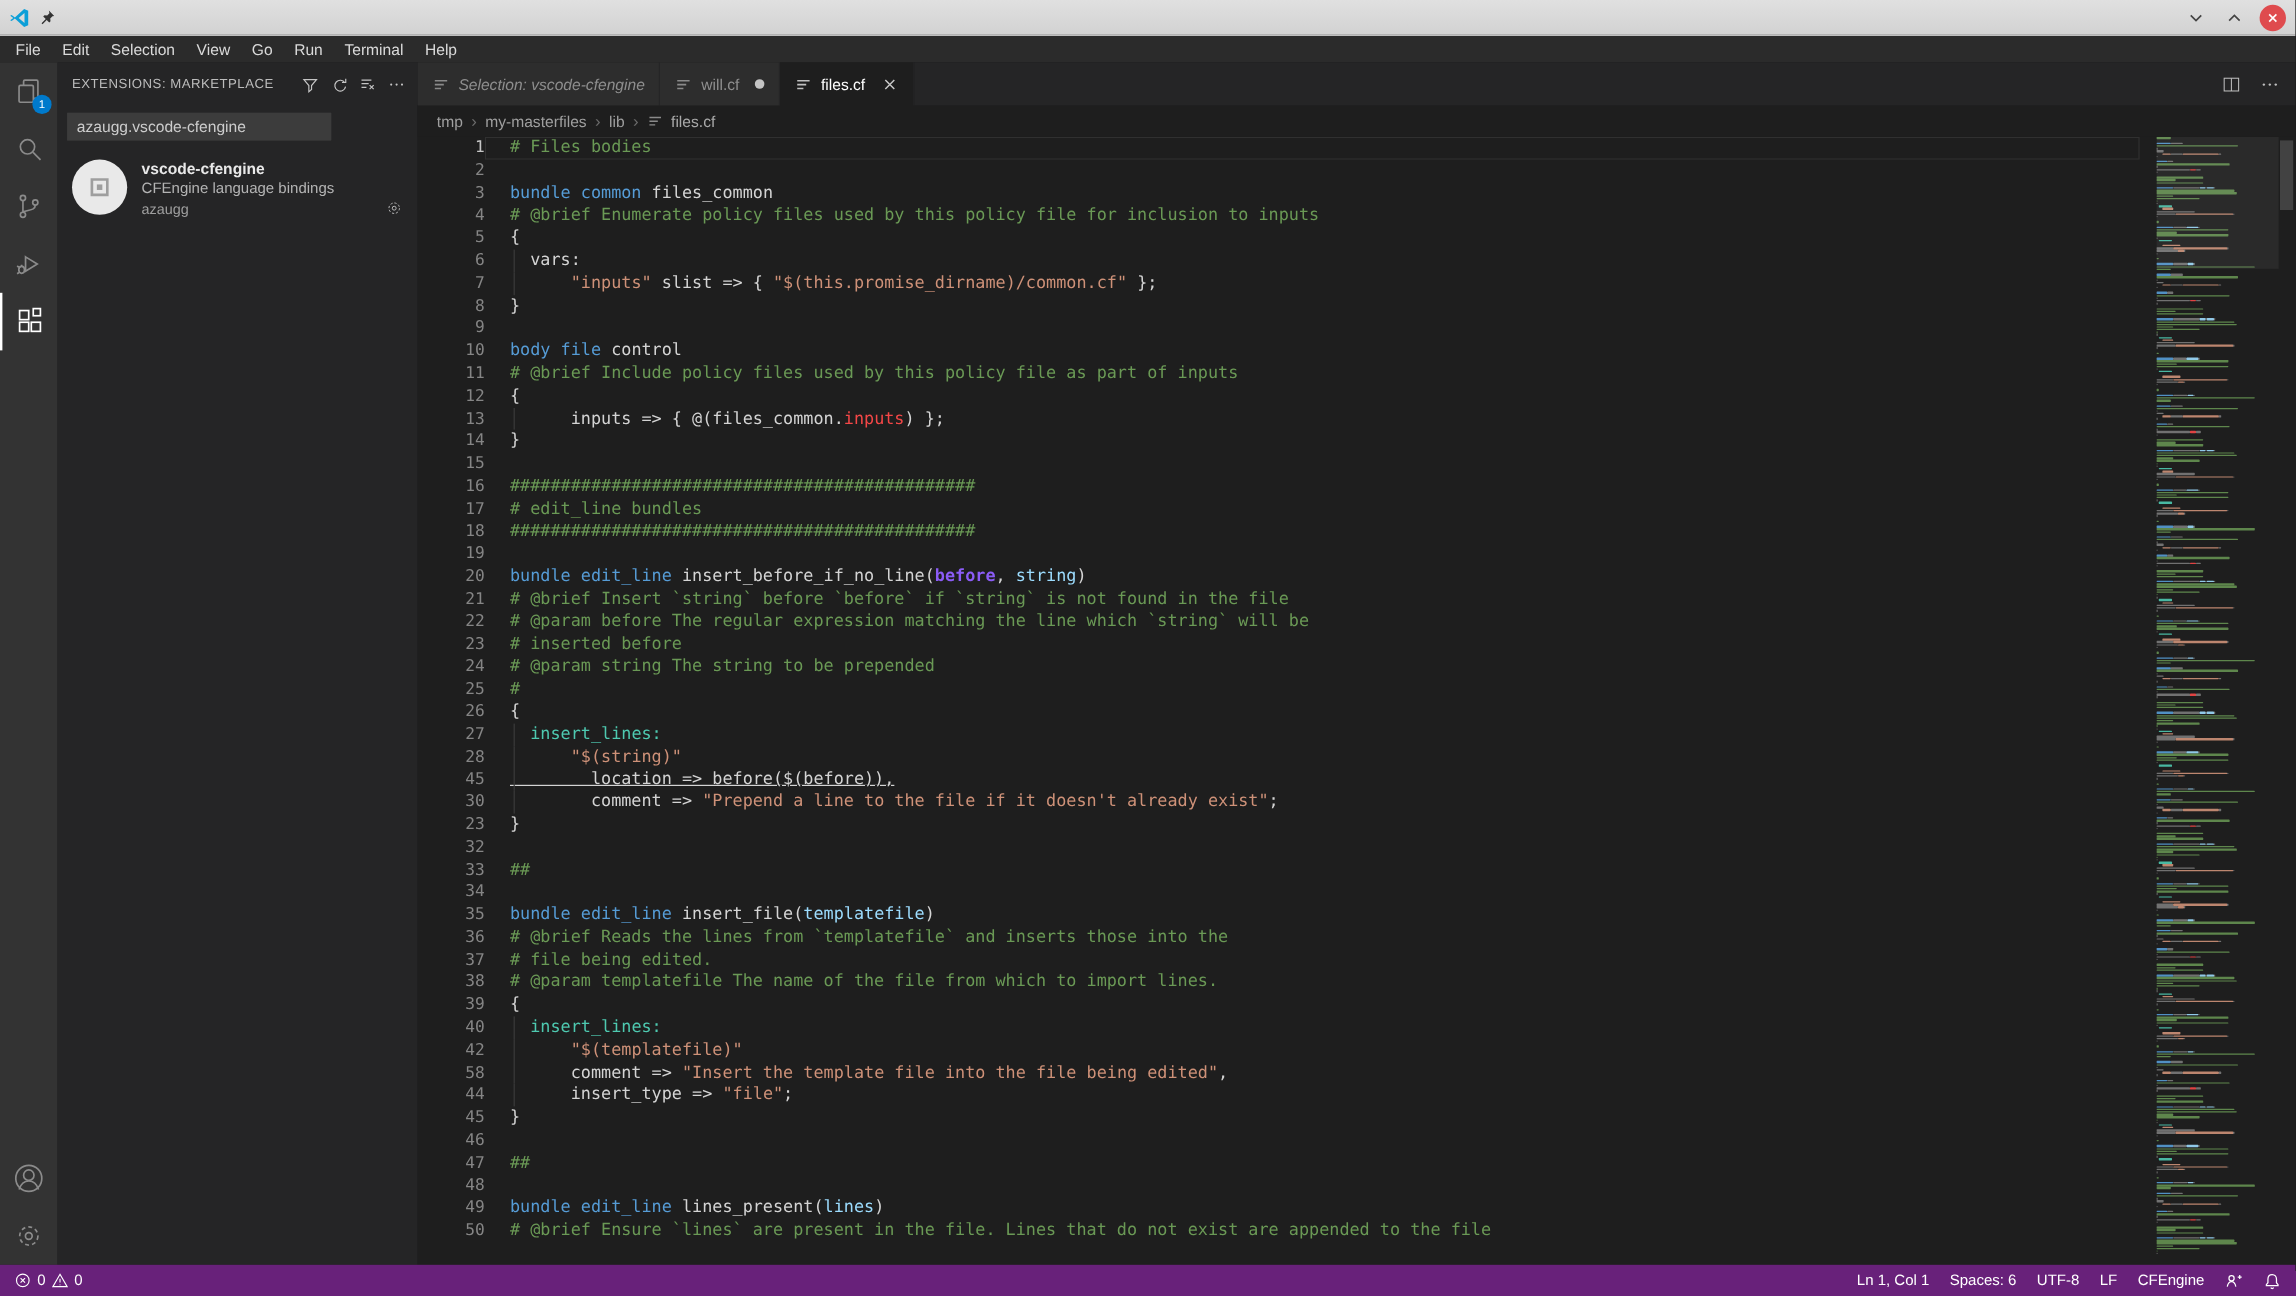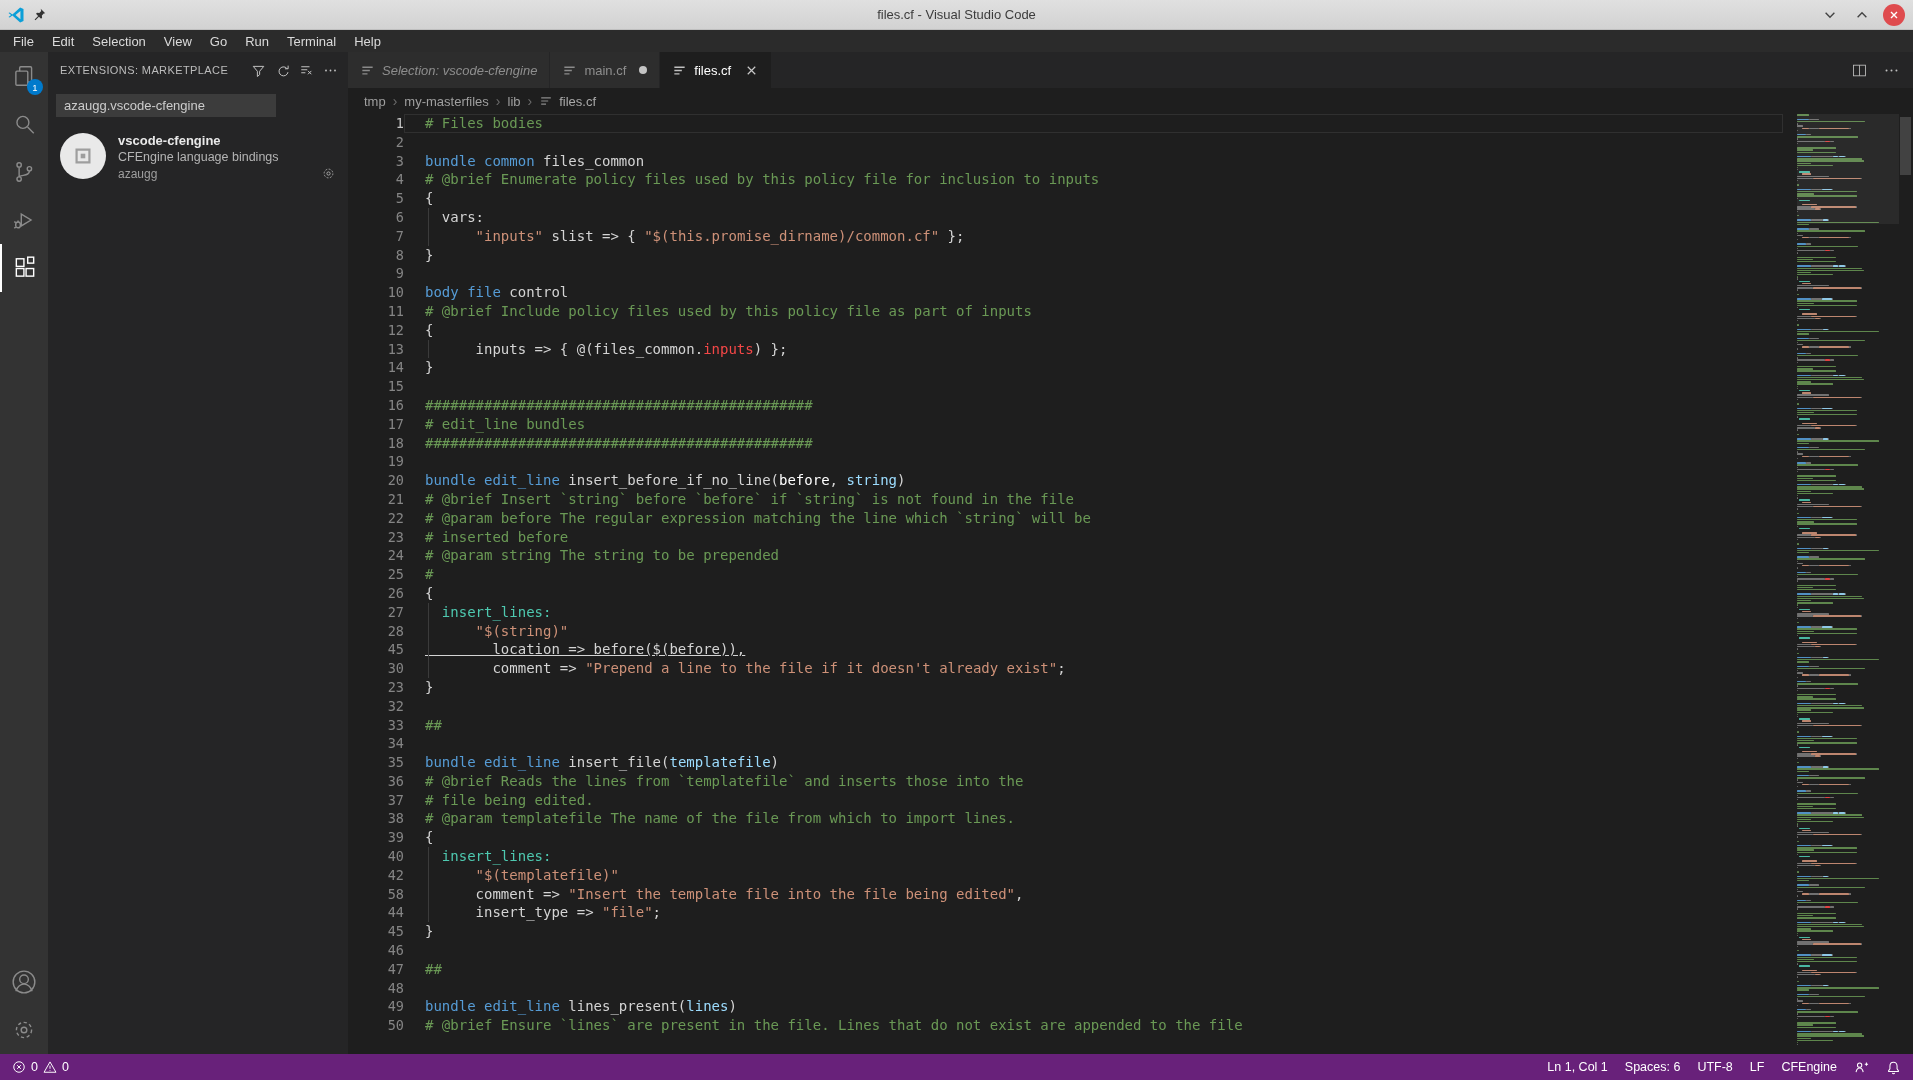--- a/index.html
+++ b/index.html
@@ -105,21 +105,20 @@
 
   <div class="titlebar">
     <div class="tb-left">
       <svg width="18" height="18" viewBox="0 0 24 24">
           <path fill="#0b9fd8" d="M17.5 2L7.2 11.4 3.6 8.6 2 9.4l3.5 2.6L2 14.6l1.6.8 3.6-2.8L17.5 22l4.5-2V4l-4.5-2zM17.9 6.5v11L11.4 12l6.5-5.5z"></path>
         </svg>
       <svg width="13" height="13" viewBox="0 0 16 16">
           <path fill="#333" d="M9.5 1l5.5 5.5-1.8.4-2.3 2.3.3 2.8-1.3 1.3-2.6-2.6L3 15l-1-1 4.3-4.3L3.7 7.1 5 5.8l2.8.3 2.3-2.3z"></path>
         </svg>
     </div>
-    <div class="tb-title">files.cf - Visual Studio Code</div>
     <div class="tb-controls">
       <div class="wc">
         <svg width="14" height="14" viewBox="0 0 16 16">
             <path d="M3 5.5l5 5 5-5" stroke="#444" stroke-width="1.6" fill="none"></path>
           </svg>
       </div>
       <div class="wc">
         <svg width="14" height="14" viewBox="0 0 16 16">
             <path d="M3 10.5l5-5 5 5" stroke="#444" stroke-width="1.6" fill="none"></path>
           </svg>
@@ -248,21 +247,21 @@
             <div class="tab preview">
               <svg class="tab-ico" width="15" height="15" viewBox="0 0 16 16">
                 <path d="M2.5 4.5h11M2.5 8h8M2.5 11.5h5.5" stroke="currentColor" stroke-width="1.4" fill="none"></path>
               </svg>
               <span class="tab-label">Selection: vscode-cfengine</span>
             </div>
             <div class="tab">
               <svg class="tab-ico" width="15" height="15" viewBox="0 0 16 16">
                 <path d="M2.5 4.5h11M2.5 8h8M2.5 11.5h5.5" stroke="currentColor" stroke-width="1.4" fill="none"></path>
               </svg>
-              <span class="tab-label">main.cf</span>
+              <span class="tab-label">will.cf</span>
               <span class="tab-dot"></span>
             </div>
             <div class="tab active">
               <svg class="tab-ico" width="15" height="15" viewBox="0 0 16 16">
                 <path d="M2.5 4.5h11M2.5 8h8M2.5 11.5h5.5" stroke="currentColor" stroke-width="1.4" fill="none"></path>
               </svg>
               <span class="tab-label">files.cf</span>
               <span class="tab-close">
                 <svg width="15" height="15" viewBox="0 0 16 16">
                   <path d="M4 4l8 8M12 4l-8 8" stroke="currentColor" stroke-width="1.3"></path>
@@ -369,21 +368,21 @@
             <div class="code-line">
               <span class="ln">18</span>
               <span class="lc"><span style="color: rgb(106, 153, 85);">##############################################</span></span>
             </div>
             <div class="code-line">
               <span class="ln">19</span>
               <span class="lc"></span>
             </div>
             <div class="code-line">
               <span class="ln">20</span>
-              <span class="lc"><span style="color: rgb(86, 156, 214);">bundle edit_line </span><span style="color: rgb(212, 212, 212);">insert_before_if_no_line(</span><span style="color: #ffffff;">before</span><span style="color: rgb(212, 212, 212);">, </span><span style="color: rgb(156, 220, 254);">string</span><span style="color: rgb(212, 212, 212);">)</span></span>
+              <span class="lc"><span style="color: rgb(86, 156, 214);">bundle edit_line </span><span style="color: rgb(212, 212, 212);">insert_before_if_no_line(</span><span style="color: #8b5cf6; font-weight: bold;">before</span><span style="color: rgb(212, 212, 212);">, </span><span style="color: rgb(156, 220, 254);">string</span><span style="color: rgb(212, 212, 212);">)</span></span>
             </div>
             <div class="code-line">
               <span class="ln">21</span>
               <span class="lc"><span style="color: rgb(106, 153, 85);"># @brief Insert `string` before `before` if `string` is not found in the file</span></span>
             </div>
             <div class="code-line">
               <span class="ln">22</span>
               <span class="lc"><span style="color: rgb(106, 153, 85);"># @param before The regular expression matching the line which `string` will be</span></span>
             </div>
             <div class="code-line">

